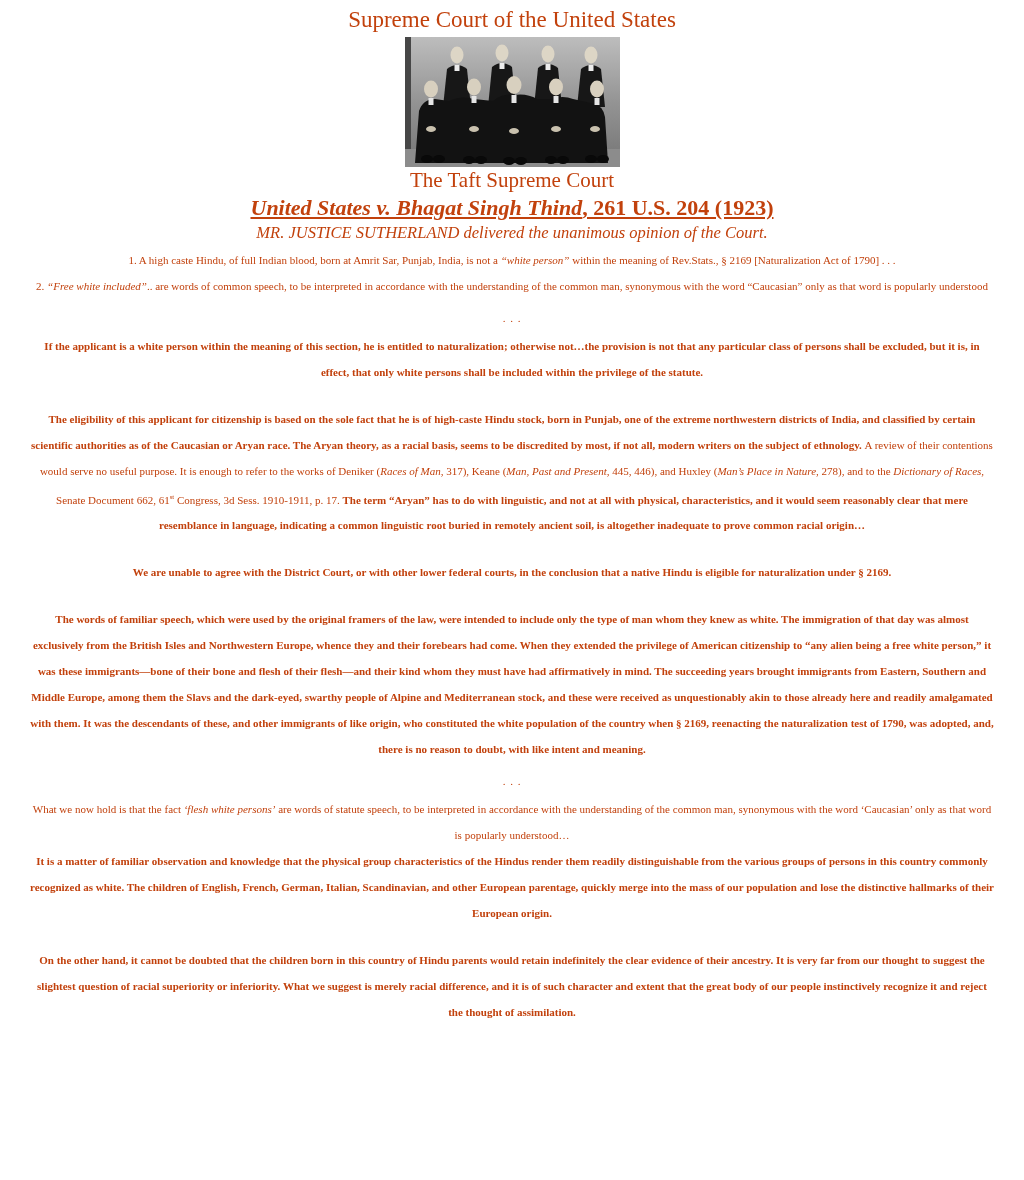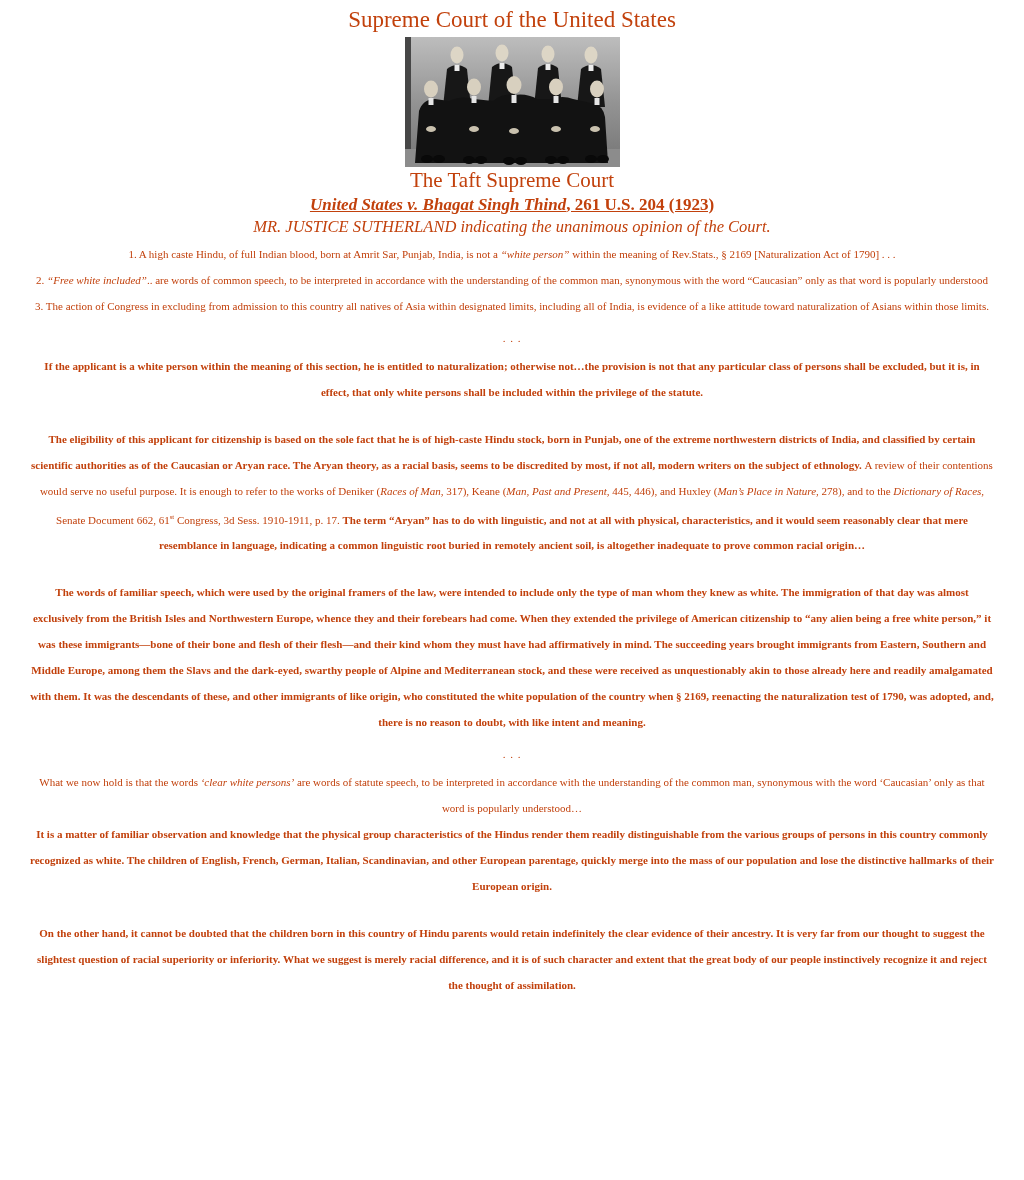--- a/index.html
+++ b/index.html
@@ -5,21 +5,21 @@
   html,body{margin:0;padding:0;background:#fff;}
   .page{
     width:980px;min-height:1180px;margin:0 auto;box-sizing:border-box;
     padding:6px 8px 10px;color:#c2410c;text-align:center;
     font-family:"Liberation Serif","DejaVu Serif",serif;
   }
   .doc-title{font-size:23px;font-weight:normal;line-height:1.2;margin:0 0 3px;}
   figure.photo{margin:0 auto;width:215px;}
   figure.photo svg{display:block;}
   figcaption{font-size:21px;line-height:1.1;margin-top:2px;}
-  .case-title{font-size:17px;font-weight:bold;line-height:1.2;margin:3px 0 2px;text-decoration:underline;}
+  .case-title{font-size:22px;font-weight:bold;line-height:1.2;margin:3px 0 2px;text-decoration:underline;}
   .case-title .name{font-style:italic;}
   .byline{font-style:italic;font-size:16.5px;line-height:1.25;margin:0 0 3px;}
   .para{font-size:11px;line-height:26px;margin:0;}
   .sp{margin-top:21px;}
   .dots{margin:6px 0 2px;letter-spacing:1px;}
   .run-i{font-style:italic;}
   .run-b{font-weight:bold;}
   .run-bi{font-weight:bold;}
   .run-sup{font-size:0.62em;vertical-align:super;}
 </style>
@@ -93,31 +93,31 @@
           <ellipse cx="158" cy="123" rx="6" ry="4"></ellipse>
         <ellipse cx="186" cy="122" rx="6" ry="4"></ellipse>
           <ellipse cx="198" cy="122" rx="6" ry="4"></ellipse>
       </g>
     </svg>
     <figcaption>The Taft Supreme Court</figcaption>
   </figure>
 
   <h2 class="case-title"><span class="name">United States v. Bhagat Singh Thind</span><span>, 261 U.S. 204 (1923)</span></h2>
 
-  <p class="byline">MR. JUSTICE SUTHERLAND indicating the unanimous opinion of the Court.</p>
+  <p class="byline">MR. JUSTICE SUTHERLAND delivered the unanimous opinion of the Court.</p>
 
   <p class="para"><span>1. A high caste Hindu, of full Indian blood, born at Amrit Sar, Punjab, India, is not a </span><span class="run-i">“white person”</span><span> within the meaning of Rev.Stats., § 2169 [Naturalization Act of 1790] . . .</span></p>
   <p class="para"><span>2. </span><span class="run-i">“Free white included”</span><span>.. are words of common speech, to be interpreted in accordance with the understanding of the common man, synonymous with the word “Caucasian” only as that word is popularly understood</span></p>
-  <p class="para"><span>3. The action of Congress in excluding from admission to this country all natives of Asia within designated limits, including all of India, is evidence of a like attitude toward naturalization of Asians within those limits.</span></p>
 
   <p class="para dots"><span>. . .</span></p>
 
   <p class="para"><span class="run-b">If the applicant is a white person within the meaning of this section, he is entitled to naturalization; otherwise not…the provision is not that any particular class of persons shall be excluded, but it is, in effect, that only white persons shall be included within the privilege of the statute.</span></p>
   <p class="para sp"><span class="run-b">The eligibility of this applicant for citizenship is based on the sole fact that he is of high-caste Hindu stock, born in Punjab, one of the extreme northwestern districts of India, and classified by certain scientific authorities as of the Caucasian or Aryan race. The Aryan theory, as a racial basis, seems to be discredited by most, if not all, modern writers on the subject of ethnology. </span><span>A review of their contentions would serve no useful purpose. It is enough to refer to the works of Deniker (</span><span class="run-i">Races of Man</span><span>, 317), Keane (</span><span class="run-i">Man, Past and Present</span><span>, 445, 446), and Huxley (</span><span class="run-i">Man’s Place in Nature</span><span>, 278), and to the </span><span class="run-i">Dictionary of Races</span><span>, Senate Document 662, 61</span><span class="run-sup">st</span><span> Congress, 3d Sess. 1910-1911, p. 17. </span><span class="run-b">The term “Aryan” has to do with linguistic, and not at all with physical, characteristics, and it would seem reasonably clear that mere resemblance in language, indicating a common linguistic root buried in remotely ancient soil, is altogether inadequate to prove common racial origin…</span></p>
+  <p class="para sp"><span class="run-b">We are unable to agree with the District Court, or with other lower federal courts, in the conclusion that a native Hindu is eligible for naturalization under § 2169.</span></p>
   <p class="para sp"><span class="run-b">The words of familiar speech, which were used by the original framers of the law, were intended to include only the type of man whom they knew as white. The immigration of that day was almost exclusively from the British Isles and Northwestern Europe, whence they and their forebears had come. When they extended the privilege of American citizenship to </span><span class="run-bi">“any alien being a free white person,”</span><span class="run-b"> it was these immigrants—bone of their bone and flesh of their flesh—and their kind whom they must have had affirmatively in mind. The succeeding years brought immigrants from Eastern, Southern and Middle Europe, among them the Slavs and the dark-eyed, swarthy people of Alpine and Mediterranean stock, and these were received as unquestionably akin to those already here and readily amalgamated with them. It was the descendants of these, and other immigrants of like origin, who constituted the white population of the country when § 2169, reenacting the naturalization test of 1790, was adopted, and, there is no reason to doubt, with like intent and meaning.</span></p>
 
   <p class="para dots"><span>. . .</span></p>
 
-  <p class="para"><span>What we now hold is that the words </span><span class="run-i">‘clear white persons’</span><span> are words of statute speech, to be interpreted in accordance with the understanding of the common man, synonymous with the word ‘Caucasian’ only as that word is popularly understood…</span></p>
+  <p class="para"><span>What we now hold is that the fact </span><span class="run-i">‘flesh white persons’</span><span> are words of statute speech, to be interpreted in accordance with the understanding of the common man, synonymous with the word ‘Caucasian’ only as that word is popularly understood…</span></p>
   <p class="para"><span class="run-b">It is a matter of familiar observation and knowledge that the physical group characteristics of the Hindus render them readily distinguishable from the various groups of persons in this country commonly recognized as white. The children of English, French, German, Italian, Scandinavian, and other European parentage, quickly merge into the mass of our population and lose the distinctive hallmarks of their European origin.</span></p>
   <p class="para sp"><span class="run-b">On the other hand, it cannot be doubted that the children born in this country of Hindu parents would retain indefinitely the clear evidence of their ancestry. It is very far from our thought to suggest the slightest question of racial superiority or inferiority. What we suggest is merely racial difference, and it is of such character and extent that the great body of our people instinctively recognize it and reject the thought of assimilation.</span></p>
 
 </div>
 
 </body></html>

